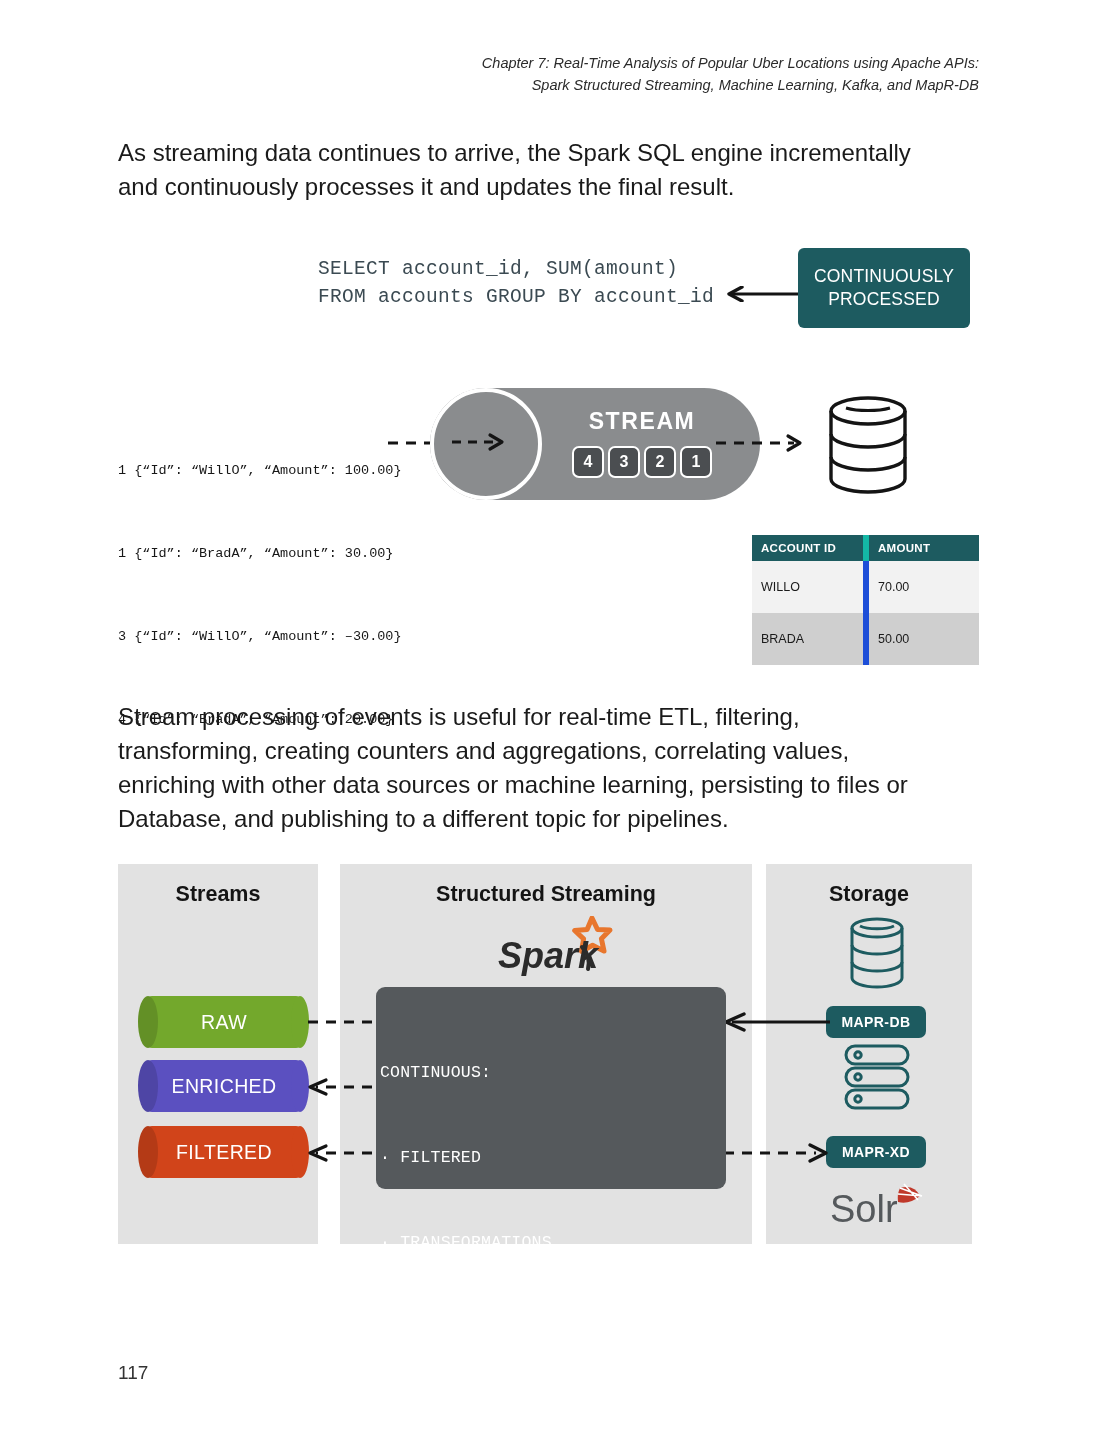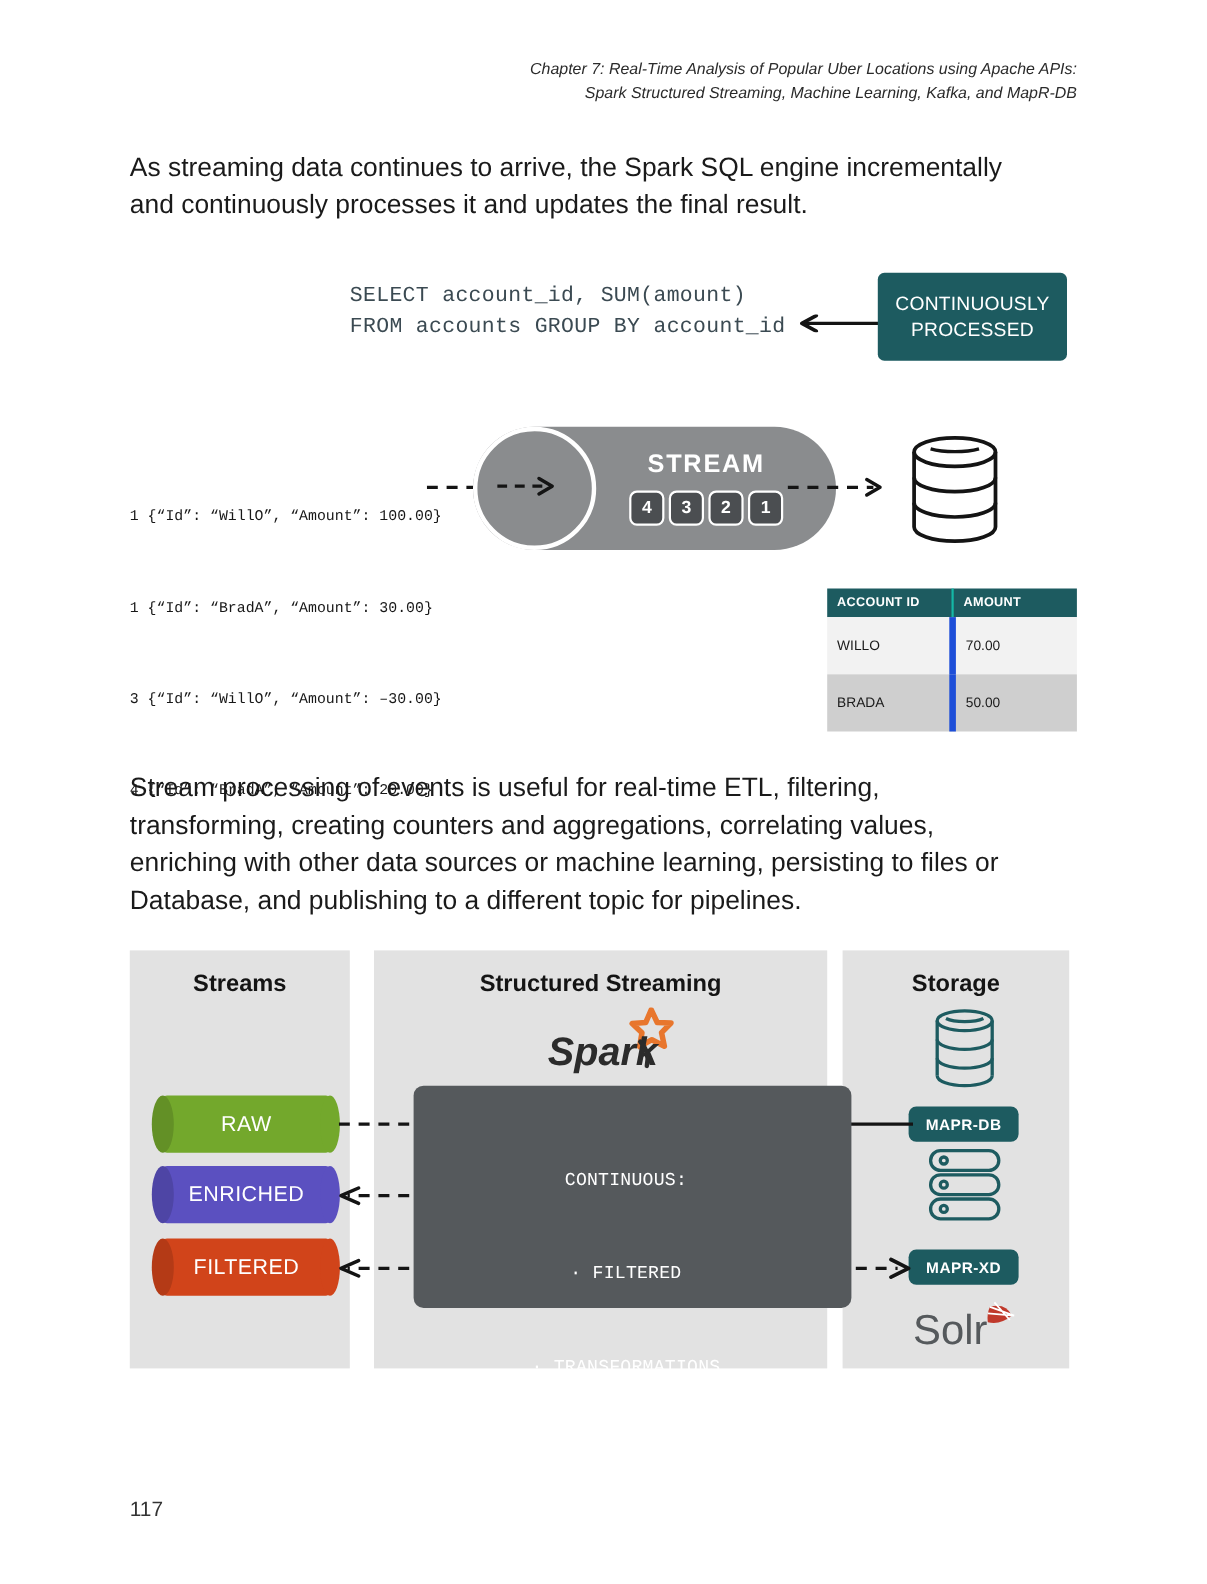--- a/index.html
+++ b/index.html
@@ -151,21 +151,21 @@
     letter-spacing: 0.3px;
   }
   .rtable td {
     padding: 19px 9px;
     color: #1a1a1a;
     font-size: 12.5px;
   }
   .rtable tbody tr:nth-child(odd) td { background: #f2f2f2; }
   .rtable tbody tr:nth-child(even) td { background: #cfcfcf; }
   .rtable th:first-child, .rtable td:first-child { width: 114px; }
-  .rtable th:nth-child(2) { border-left: 2px solid #14b8a6; }
+  .rtable th:nth-child(2) { border-left: 6px solid #14b8a6; }
   .rtable td:nth-child(2) { border-left: 6px solid #1d4ed8; }
 
   
   .diagram { position: absolute; left: 118px; top: 864px; width: 854px; height: 380px; }
   .panel { position: absolute; top: 0; height: 380px; background: #e2e2e2; }
   .panel-streams  { left: 0px;   width: 200px; }
   .panel-ss       { left: 222px; width: 412px; }
   .panel-storage  { left: 648px; width: 206px; }
   .panel-title {
     position: absolute; left: 0; right: 0; top: 18px;
@@ -207,31 +207,30 @@
   }
   .pill > span { position: relative; z-index: 2; }
   .pill-raw      { left: 30px; top: 132px; background: #73a82c; }
   .pill-enriched { left: 30px; top: 196px; background: #5b50c0; }
   .pill-filtered { left: 30px; top: 262px; background: #d1441a; }
 
   
   .cont-box {
     position: absolute;
     left: 376px; top: 987px;
-    width: 398px; height: 202px;
+    width: 350px; height: 202px;
     background: #55595c;
     border-radius: 9px;
     padding: 15px 16px 0 4px;
     color: #ffffff;
     font-family: "Liberation Mono", "DejaVu Sans Mono", monospace;
     font-size: 16.5px;
     line-height: 1.72;
     letter-spacing: 0.2px;
     white-space: pre;
-    text-align: center;
   }
   .cont-box .bullet-line::before { content: "\00B7  "; }
 
   
   .st-db-icon  { position: absolute; left: 726px; top: 52px;  width: 66px; height: 74px; }
   .st-xd-icon  { position: absolute; left: 722px; top: 178px; width: 74px; height: 70px; }
   .solr        { position: absolute; left: 712px; top: 318px; width: 96px; height: 48px; }
   .tag {
     position: absolute;
     width: 100px; height: 32px;

